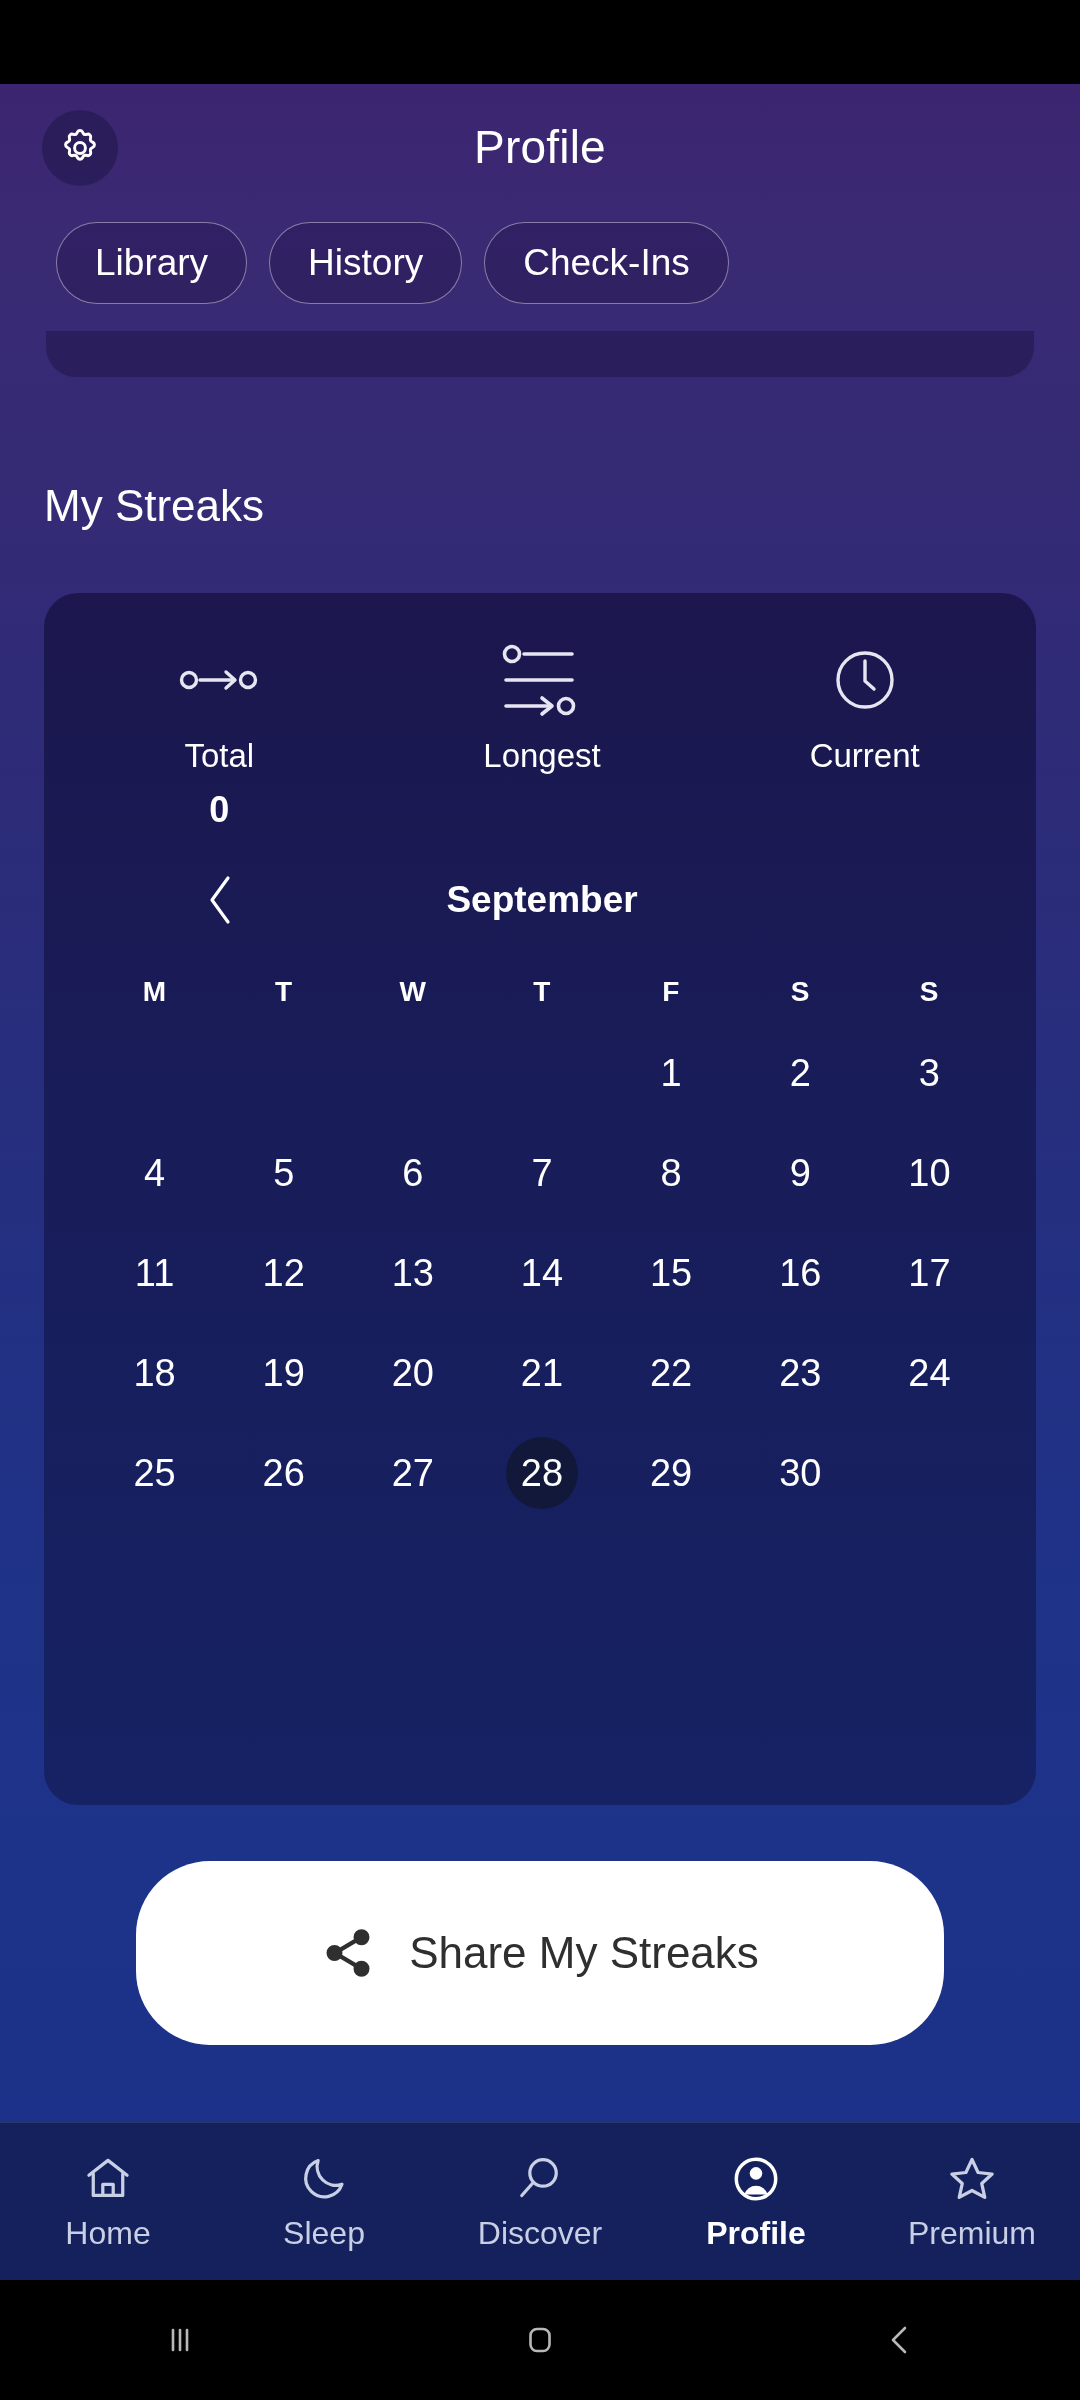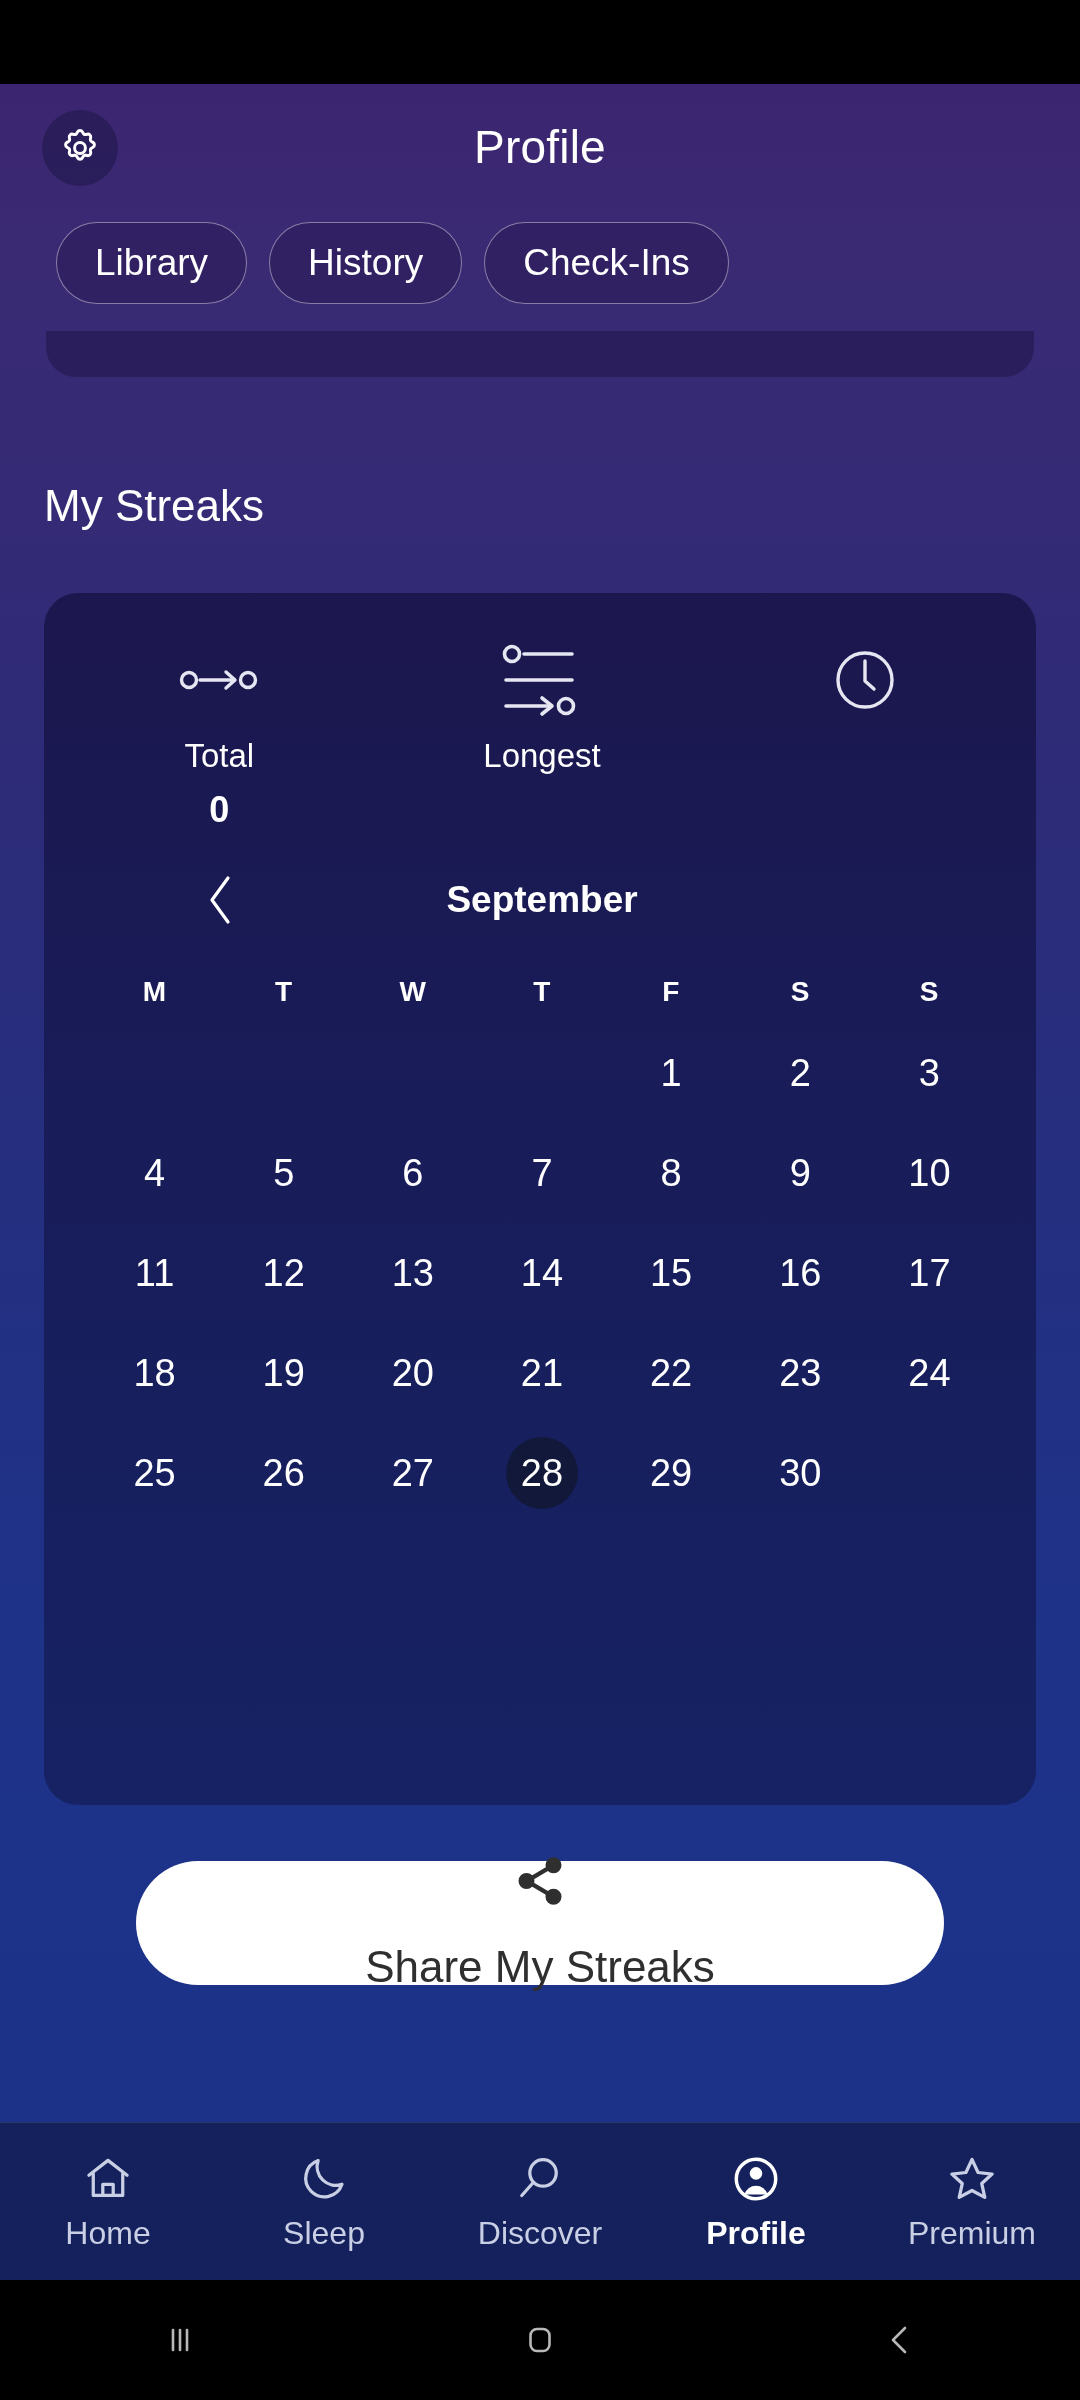--- a/index.html
+++ b/index.html
@@ -200,26 +200,25 @@
   }
   .cal-cell.empty { color:transparent; }
 
   
   .share-wrap {
     flex:0 0 auto;
     margin-top:56px;
     display:flex; justify-content:center;
   }
   .share-btn {
-    width:808px; height:124px;
+    width:808px; height:184px;
     border-radius:74px;
     background:#fff;
     display:flex; align-items:center; justify-content:center;
     gap:34px;
-    flex-direction:column;
   }
   .share-btn .lbl {
     color:#2f2f2f;
     font-size:44px;
     font-weight:400;
   }
   .share-btn svg { display:block; }
 
   .spacer { flex:1 1 auto; }
 
@@ -322,20 +321,21 @@
           <div class="stat-value"></div>
         </div>
 
         <div class="stat">
           <div class="stat-icon">
             <svg width="66" height="66" viewBox="0 0 66 66" fill="none" stroke="#e6e6f2" stroke-width="3.4" stroke-linecap="round" stroke-linejoin="round">
               <circle cx="33" cy="33" r="27"></circle>
               <polyline points="33,14 33,34 42,42"></polyline>
             </svg>
           </div>
+          <div class="stat-label">Current</div>
           <div class="stat-value"></div>
         </div>
 
       </div>
 
       <div class="month-nav">
         <div class="month-prev">
           <span>
             <svg width="36" height="54" viewBox="0 0 36 54" fill="none" stroke="#ffffff" stroke-width="3.2" stroke-linecap="round" stroke-linejoin="round">
               <polyline points="25,5 9,27 25,49"></polyline>

